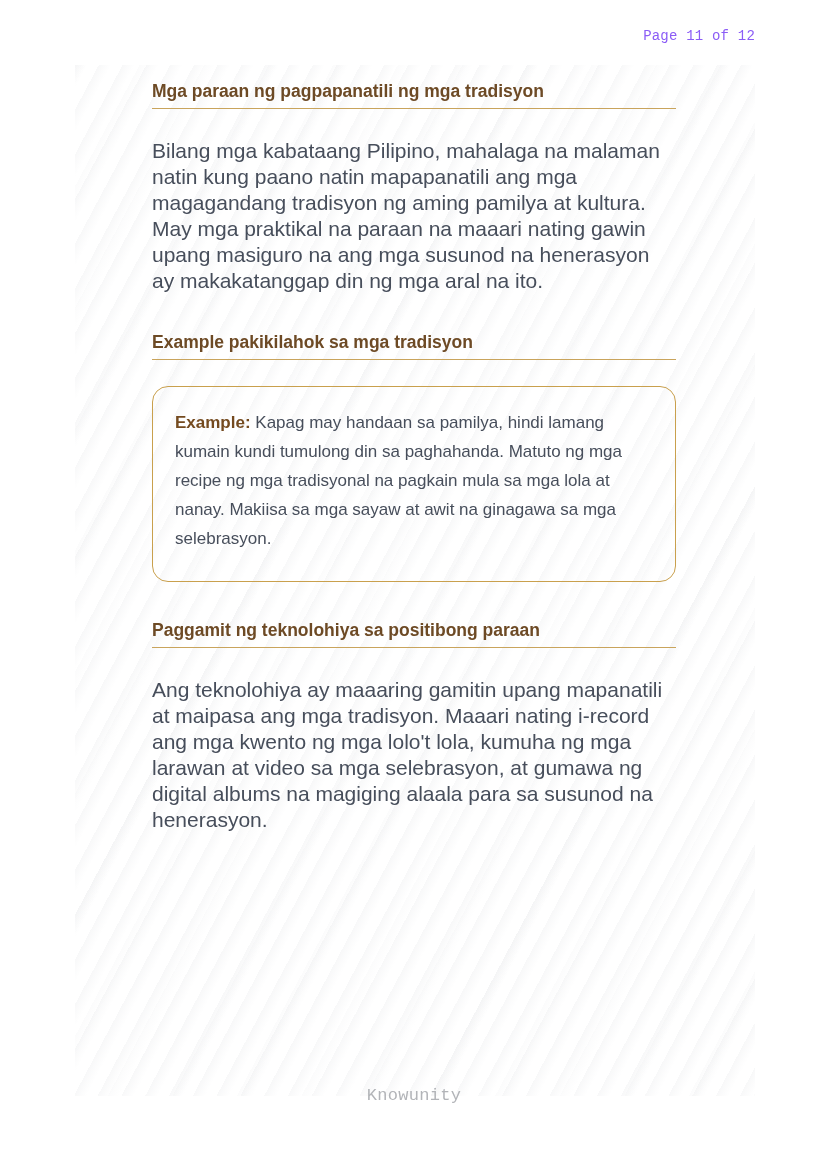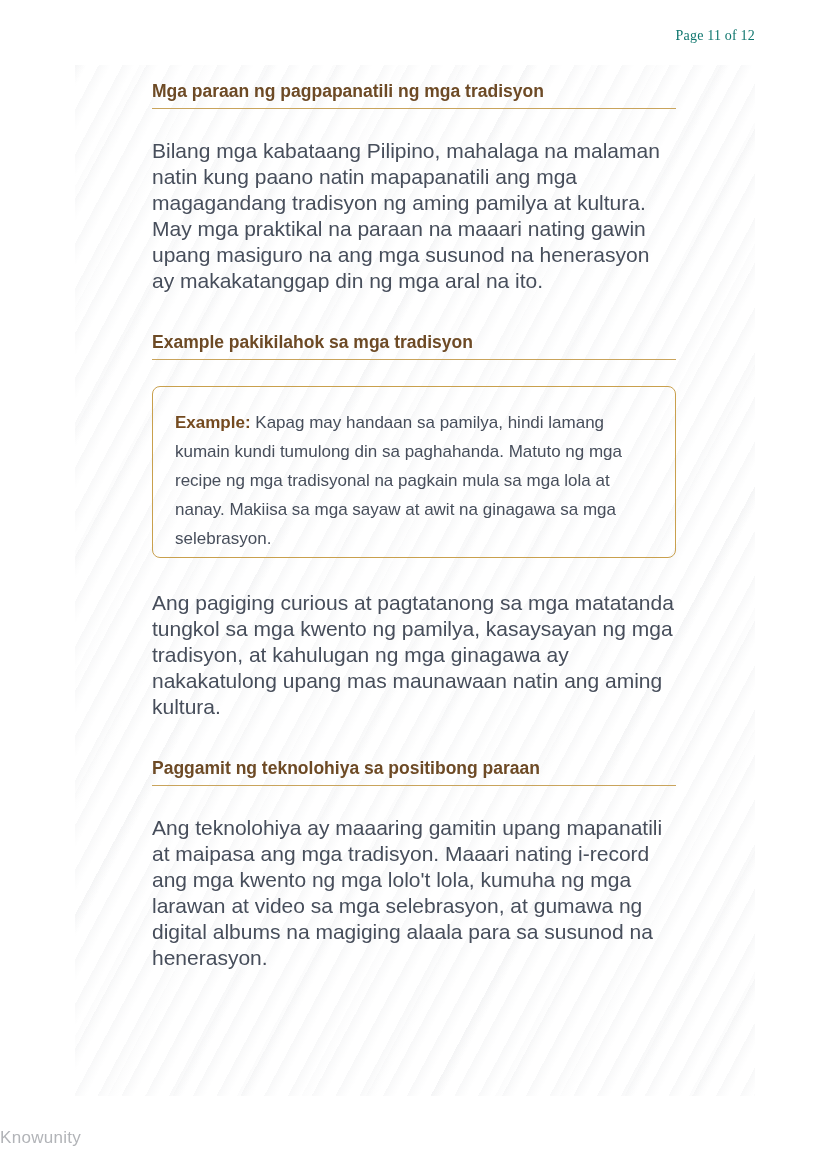--- a/index.html
+++ b/index.html
@@ -12,23 +12,23 @@
     width: 828px;
     height: 1171px;
     background: #ffffff;
     overflow: hidden;
     font-family: "Liberation Sans", "DejaVu Sans", sans-serif;
   }
   .page-indicator {
     position: absolute;
     top: 28px;
     right: 73px;
-    font-family: Liberation Serif, serif;
+    font-family: Liberation Mono, monospace;
     font-size: 14px;
-    color: #0f766e;
+    color: #8b5cf6;
     letter-spacing: 0.2px;
   }
   
   .paper {
     position: absolute;
     left: 75px;
     top: 65px;
     width: 680px;
     height: 1031px;
     background-color: #ffffff;
@@ -66,42 +66,43 @@
   }
   .body-paragraph {
     margin: 29px 0 22px 0;
     font-size: 21px;
     line-height: 26px;
     color: #474e5b;
   }
   .example-box {
     margin: 26px 0 32px 0;
     border: 1.5px solid #c9a04d;
-    border-radius: 8px;
-    padding: 21px 24px 4px 22px;
+    border-radius: 16px;
+    padding: 21px 24px 28px 22px;
   }
   .example-box p {
     margin: 0;
     font-size: 17px;
     line-height: 29px;
     color: #474e5b;
   }
   .example-label {
     font-weight: 700;
     color: #744a1f;
   }
   .footer-brand {
     position: absolute;
     left: 0;
     width: 100%;
-    top: 1128px;
-    text-align: left;
+    top: 1086px;
+    text-align: center;
     font-size: 17px;
     color: #b2b4b8;
     letter-spacing: 0.3px;
+    font-family: Liberation Mono, monospace;
   }
 </style>
 </head>
 <body>
 
 <div class="viewport">
 
   <div class="page-indicator">Page 11 of 12</div>
 
   <div class="paper">
@@ -109,21 +110,20 @@
 
       <h2 class="section-heading first">Mga paraan ng pagpapanatili ng mga tradisyon</h2>
       <p class="body-paragraph">Bilang mga kabataang Pilipino, mahalaga na malaman natin kung paano natin mapapanatili ang mga magagandang tradisyon ng aming pamilya at kultura. May mga praktikal na paraan na maaari nating gawin upang masiguro na ang mga susunod na henerasyon ay makakatanggap din ng mga aral na ito.</p>
 
       <h2 class="section-heading">Example pakikilahok sa mga tradisyon</h2>
 
       <div class="example-box">
         <p><span class="example-label">Example:</span> <span>Kapag may handaan sa pamilya, hindi lamang kumain kundi tumulong din sa paghahanda. Matuto ng mga recipe ng mga tradisyonal na pagkain mula sa mga lola at nanay. Makiisa sa mga sayaw at awit na ginagawa sa mga selebrasyon.</span></p>
       </div>
 
-      <p class="body-paragraph">Ang pagiging curious at pagtatanong sa mga matatanda tungkol sa mga kwento ng pamilya, kasaysayan ng mga tradisyon, at kahulugan ng mga ginagawa ay nakakatulong upang mas maunawaan natin ang aming kultura.</p>
 
       <h2 class="section-heading">Paggamit ng teknolohiya sa positibong paraan</h2>
       <p class="body-paragraph">Ang teknolohiya ay maaaring gamitin upang mapanatili at maipasa ang mga tradisyon. Maaari nating i-record ang mga kwento ng mga lolo't lola, kumuha ng mga larawan at video sa mga selebrasyon, at gumawa ng digital albums na magiging alaala para sa susunod na henerasyon.</p>
 
     </div>
   </div>
 
   <div class="footer-brand">Knowunity</div>
 
 </div>

